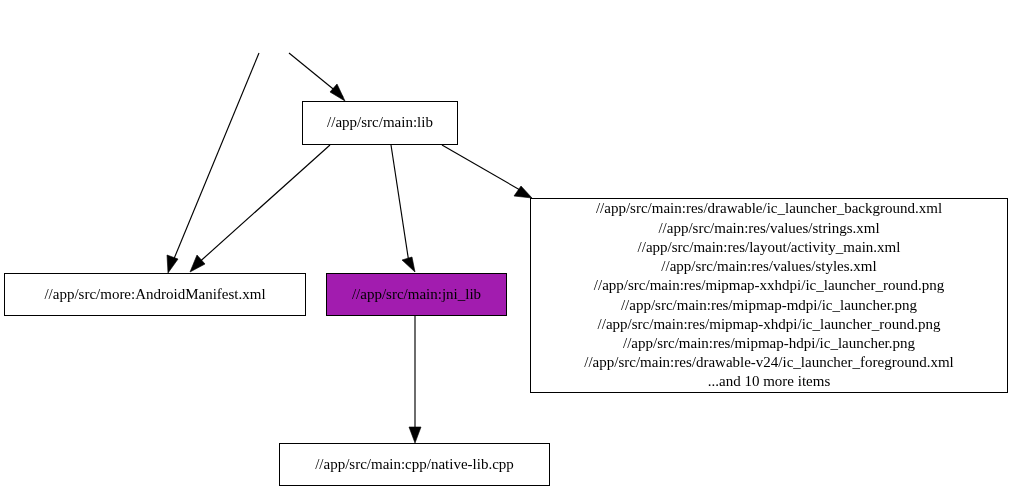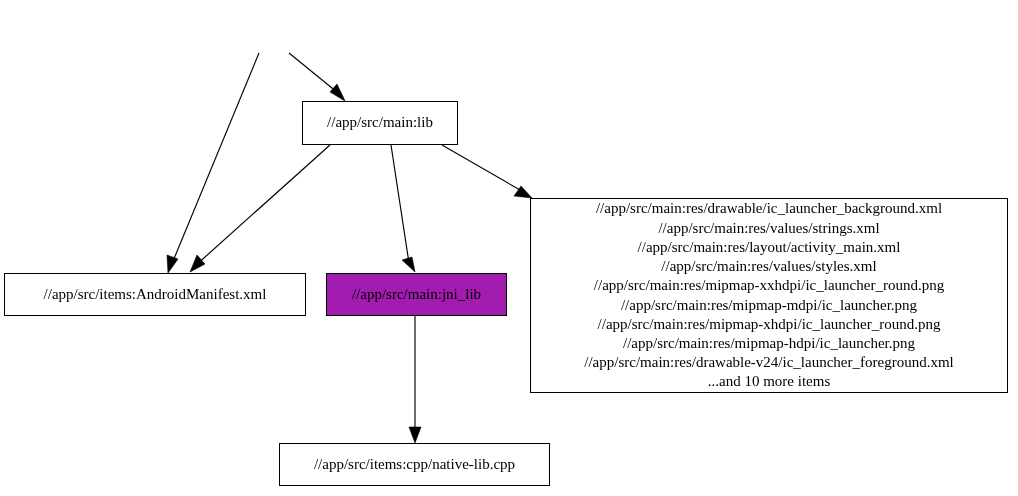--- a/index.html
+++ b/index.html
@@ -85,29 +85,29 @@
       <polygon class="edge-head" points="415,443 409,427 421,427"></polygon>
     </g>
   </svg>
 
 
   <div class="node-box" style="left: 302px; top: 101px; width: 156px; height: 44px; font-size: 15px; border-color: rgb(0, 0, 0); background: rgb(255, 255, 255); color: rgb(0, 0, 0);">
     <span class="node-label">//app/src/main:lib</span>
   </div>
 
   <div class="node-box" style="left: 4px; top: 273px; width: 302px; height: 43px; font-size: 15px; border-color: rgb(0, 0, 0); background: rgb(255, 255, 255); color: rgb(0, 0, 0);">
-    <span class="node-label">//app/src/items:AndroidManifest.xml</span>
+    <span class="node-label">//app/src/more:AndroidManifest.xml</span>
   </div>
 
   <div class="node-box" style="left: 326px; top: 273px; width: 181px; height: 43px; font-size: 15px; border-color: rgb(0, 0, 0); background: #a21caf; color: rgb(0, 0, 0);">
     <span class="node-label">//app/src/main:jni_lib</span>
   </div>
 
   <div class="node-box" style="left: 279px; top: 443px; width: 271px; height: 43px; font-size: 15px; border-color: rgb(0, 0, 0); background: rgb(255, 255, 255); color: rgb(0, 0, 0);">
-    <span class="node-label">//app/src/items:cpp/native-lib.cpp</span>
+    <span class="node-label">//app/src/main:cpp/native-lib.cpp</span>
   </div>
 
   <div class="node-box" style="left: 530px; top: 198px; width: 478px; height: 195px; font-size: 15px; border-color: rgb(0, 0, 0); background: rgb(255, 255, 255); color: rgb(0, 0, 0);">
     <span class="node-label">//app/src/main:res/drawable/ic_launcher_background.xml
 //app/src/main:res/values/strings.xml
 //app/src/main:res/layout/activity_main.xml
 //app/src/main:res/values/styles.xml
 //app/src/main:res/mipmap-xxhdpi/ic_launcher_round.png
 //app/src/main:res/mipmap-mdpi/ic_launcher.png
 //app/src/main:res/mipmap-xhdpi/ic_launcher_round.png

